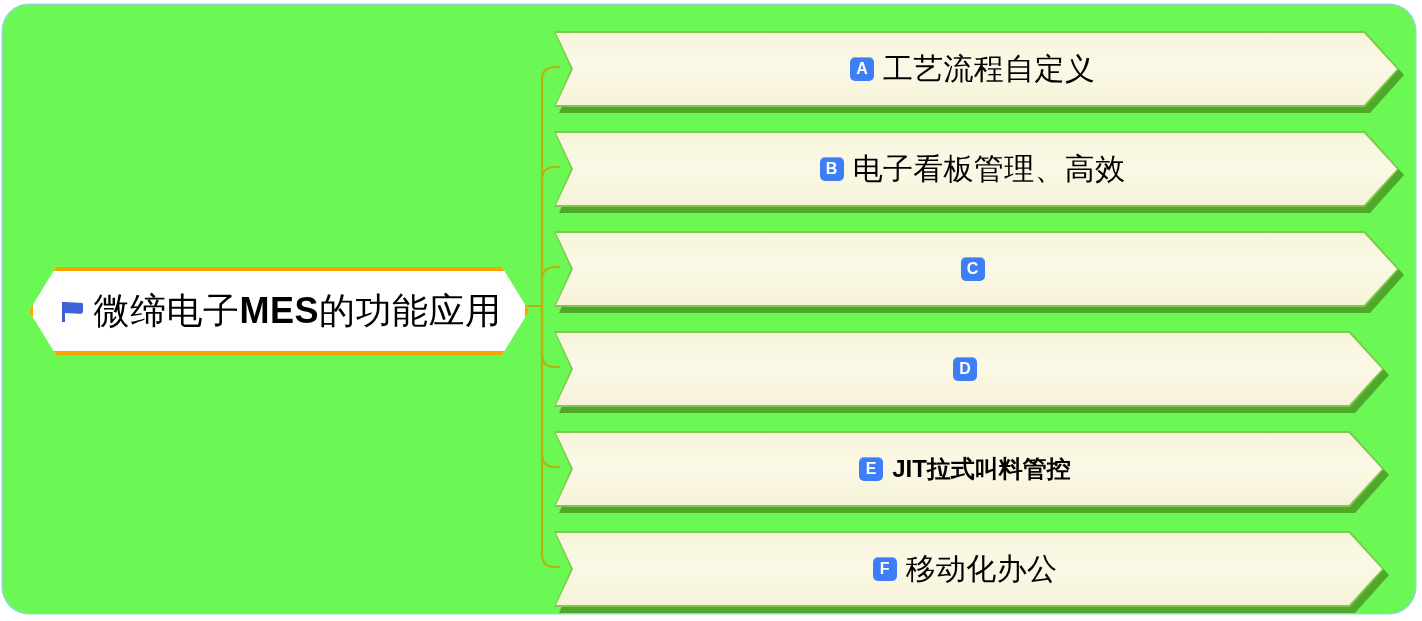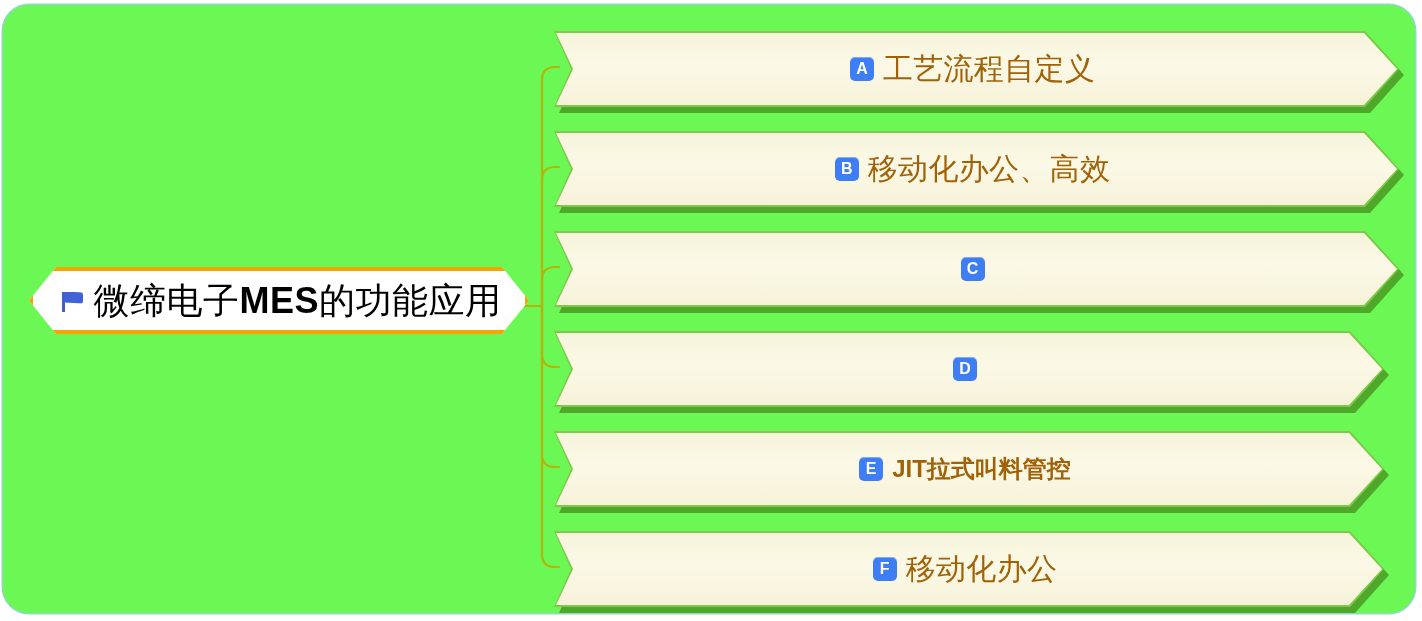--- a/index.html
+++ b/index.html
@@ -26,21 +26,21 @@
     box-shadow: 0 0 0 1.5px #8fd9c8;
     overflow: hidden;
   }
 
   
   #central-node {
     position: absolute;
     left: 26px;
     top: 262px;
     width: 500px;
-    height: 67px;
+    height: 88px;
   }
   #central-node .shape {
     position: absolute;
     inset: 0;
     background: #fdfdfb;
     border: 4px solid #f5a400;
     box-sizing: border-box;
     -webkit-clip-path: polygon(0% 50%, 5.4% 0%, 94.6% 0%, 100% 50%, 94.6% 100%, 5.4% 100%);
     clip-path: polygon(0% 50%, 5.4% 0%, 94.6% 0%, 100% 50%, 94.6% 100%, 5.4% 100%);
   }
@@ -141,21 +141,21 @@
     align-items: center;
     justify-content: center;
     gap: 9px;
     box-sizing: border-box;
     padding-right: 22px;
     padding-left: 14px;
   }
   .branch-node .btext {
     font-size: 30px;
     line-height: 1;
-    color: #a16207;
+    color: #000000;
     white-space: nowrap;
     letter-spacing: 0.3px;
   }
   .branch-node.bold .btext {
     font-family: "Liberation Sans", "DejaVu Sans", sans-serif;
     font-weight: bold;
     font-size: 24px;
     letter-spacing: 0;
   }
 
@@ -224,21 +224,21 @@
       <span class="btext">工艺流程自定义</span>
     </div>
   </div>
 
   <div class="branch-node" id="node-b" style="left: 551px; top: 126px; width: 845px;">
     <div class="shadow"></div>
     <div class="shape"></div>
     <div class="fill"></div>
     <div class="content">
       <span class="badge">B</span>
-      <span class="btext">移动化办公、高效</span>
+      <span class="btext">电子看板管理、高效</span>
     </div>
   </div>
 
   <div class="branch-node" id="node-c" style="left: 551px; top: 226px; width: 845px;">
     <div class="shadow"></div>
     <div class="shape"></div>
     <div class="fill"></div>
     <div class="content">
       <span class="badge">C</span>
     </div>

